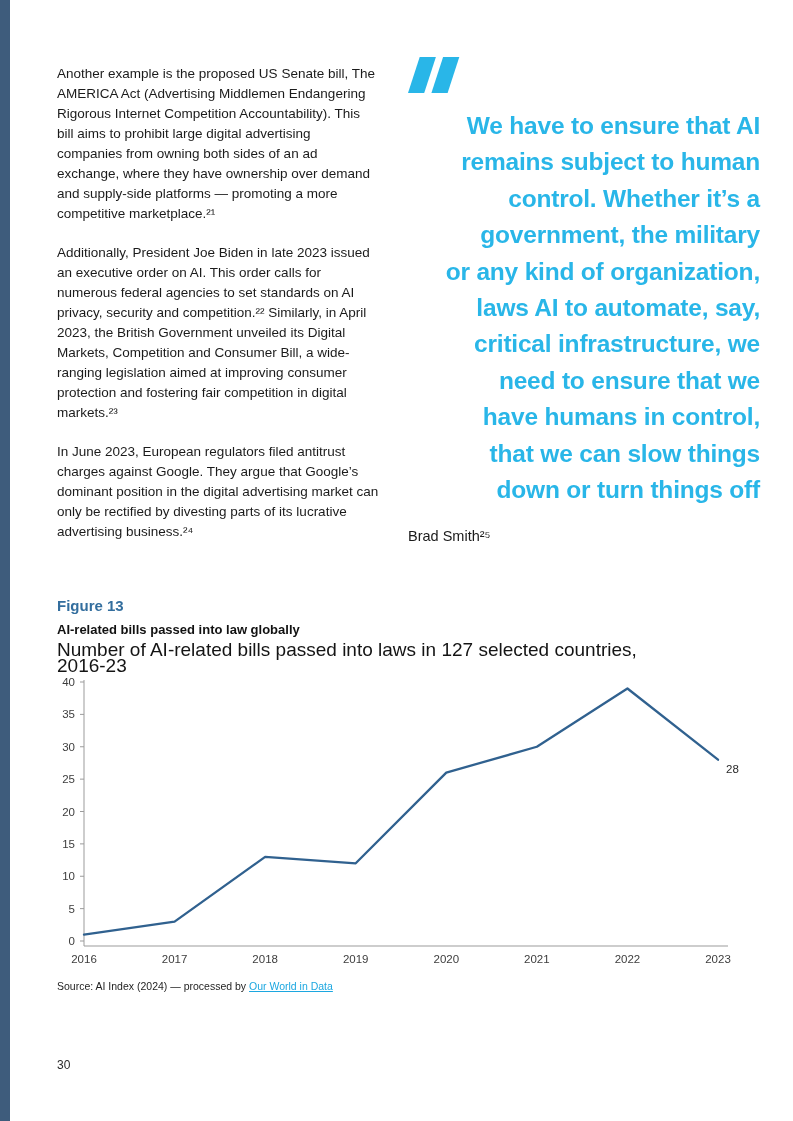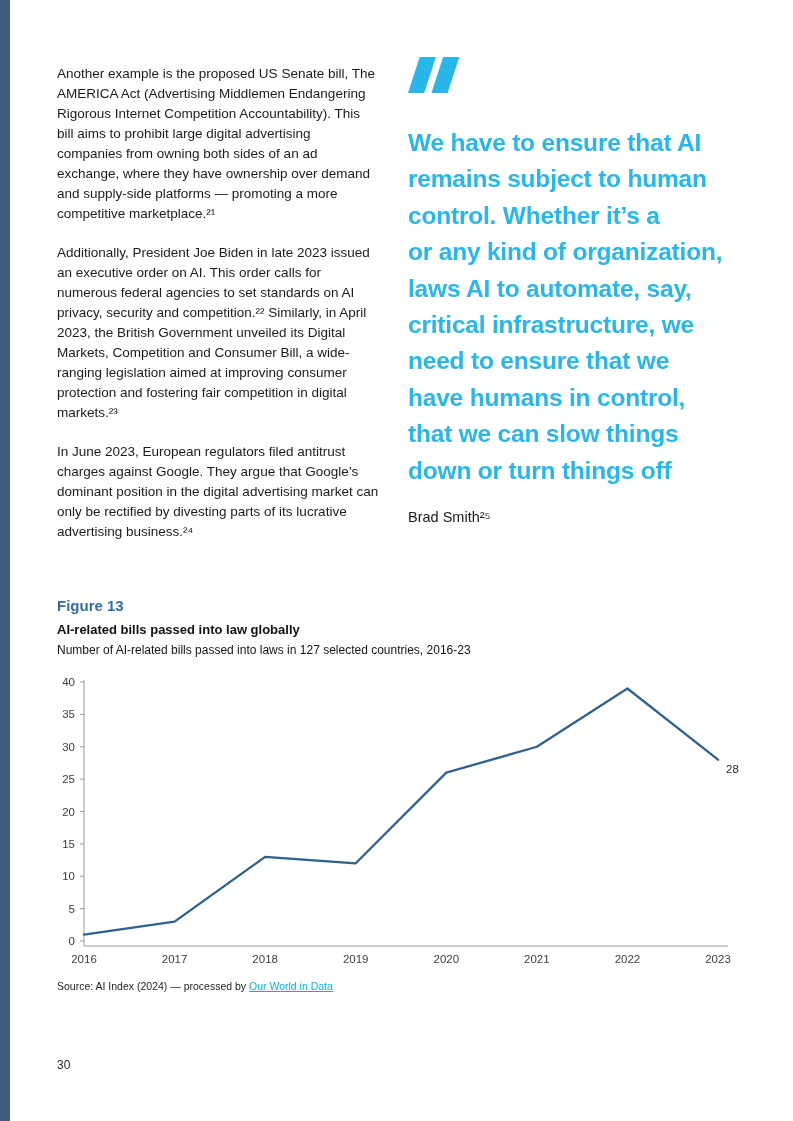--- a/index.html
+++ b/index.html
@@ -16,27 +16,27 @@
     margin:0 auto;
   }
   .accent-bar{position:absolute;left:0;top:0;width:10px;height:1121px;background:var(--accent-bar);}
   
   .text-col{position:absolute;left:57px;top:64px;width:322px;}
   .text-col p{font-size:13.5px;line-height:20px;margin:0 0 19px 0;}
   
   .quote-col{position:absolute;left:408px;top:55px;width:352px;}
   .quote-mark{display:block;height:44px;}
   .quote-mark svg{display:block;}
-  .quote-text{margin-top:26px;font-weight:bold;color:var(--quote);font-size:24.5px;line-height:36.4px;letter-spacing:-0.2px;}
+  .quote-text{margin-top:9px;font-weight:bold;color:var(--quote);font-size:24.5px;line-height:36.4px;letter-spacing:-0.2px;text-align:right;}
   .attribution{margin-top:20px;font-size:14.5px;color:#1b1b1b;}
   
   .figure-head{position:absolute;left:57px;top:598px;width:600px;}
   .figure-label{font-size:15px;font-weight:bold;color:var(--figlabel);line-height:16px;}
   .figure-title{font-size:13px;font-weight:bold;color:#111;margin-top:8px;line-height:16px;}
-  .figure-subtitle{font-size:12px;color:#141414;margin-top:4px;line-height:16px;}
+  .figure-subtitle{font-size:19px;color:#141414;margin-top:4px;line-height:16px;}
   
   .chart{position:absolute;left:40px;top:676px;width:720px;height:296px;}
   .chart .axis{stroke:#9b9b9b;stroke-width:1;fill:none;}
   .chart .tick{font-size:11.5px;fill:#3d3d3d;font-family:"Liberation Sans",sans-serif;}
   .chart .ytick{text-anchor:end;}
   .chart .xtick{text-anchor:middle;}
   .chart .endlabel{text-anchor:start;fill:#2b2b2b;}
   .chart .dataline{fill:none;stroke:var(--line);stroke-width:2.3;stroke-linejoin:round;stroke-linecap:round;}
   
   .source{position:absolute;left:57px;top:980px;font-size:10.5px;color:#1e1e1e;}
@@ -59,20 +59,21 @@
     <span class="quote-mark">
       <svg width="54" height="42" viewBox="0 0 60 42">
         <path d="M13 0 H31 L18 40 H0 Z" fill="var(--quote)"></path>
         <path d="M13 0 H31 L18 40 H0 Z" transform="translate(26,0)" fill="var(--quote)"></path>
       </svg>
     </span>
     <div class="quote-text">
         <div>We have to ensure that AI</div>
         <div>remains subject to human</div>
         <div>control. Whether it’s a</div>
+        <div>government, the military</div>
         <div>or any kind of organization,</div>
         <div>laws AI to automate, say,</div>
         <div>critical infrastructure, we</div>
         <div>need to ensure that we</div>
         <div>have humans in control,</div>
         <div>that we can slow things</div>
         <div>down or turn things off</div>
       </div>
     <div class="attribution">Brad Smith²⁵</div>
   </div>

